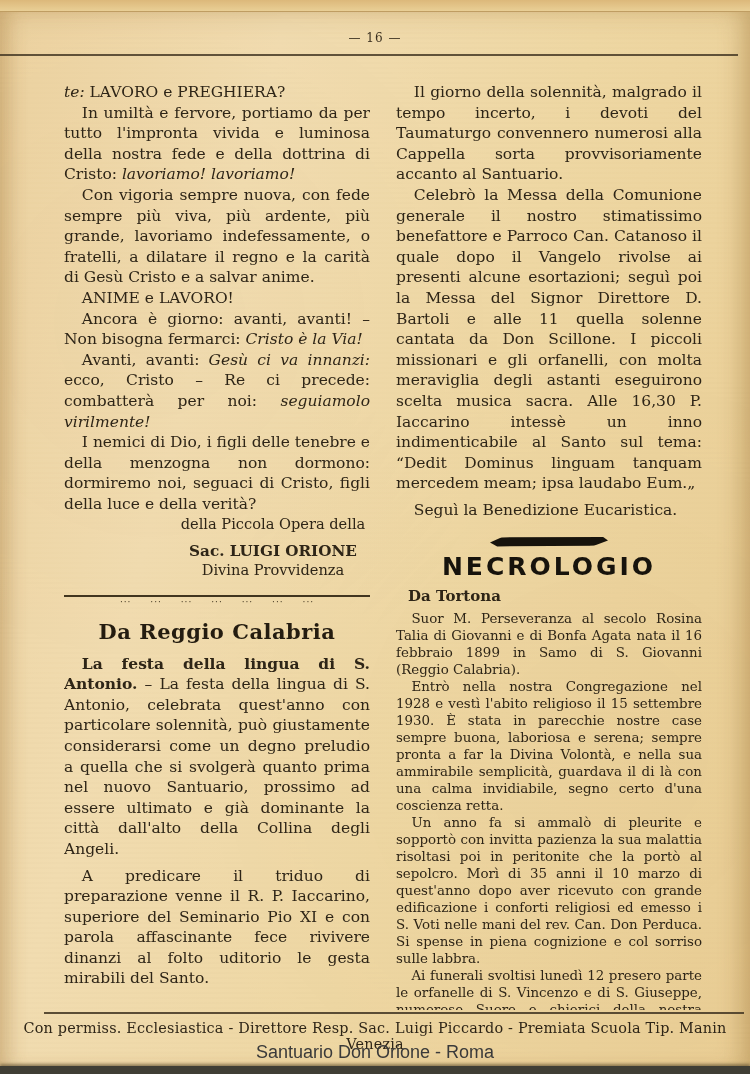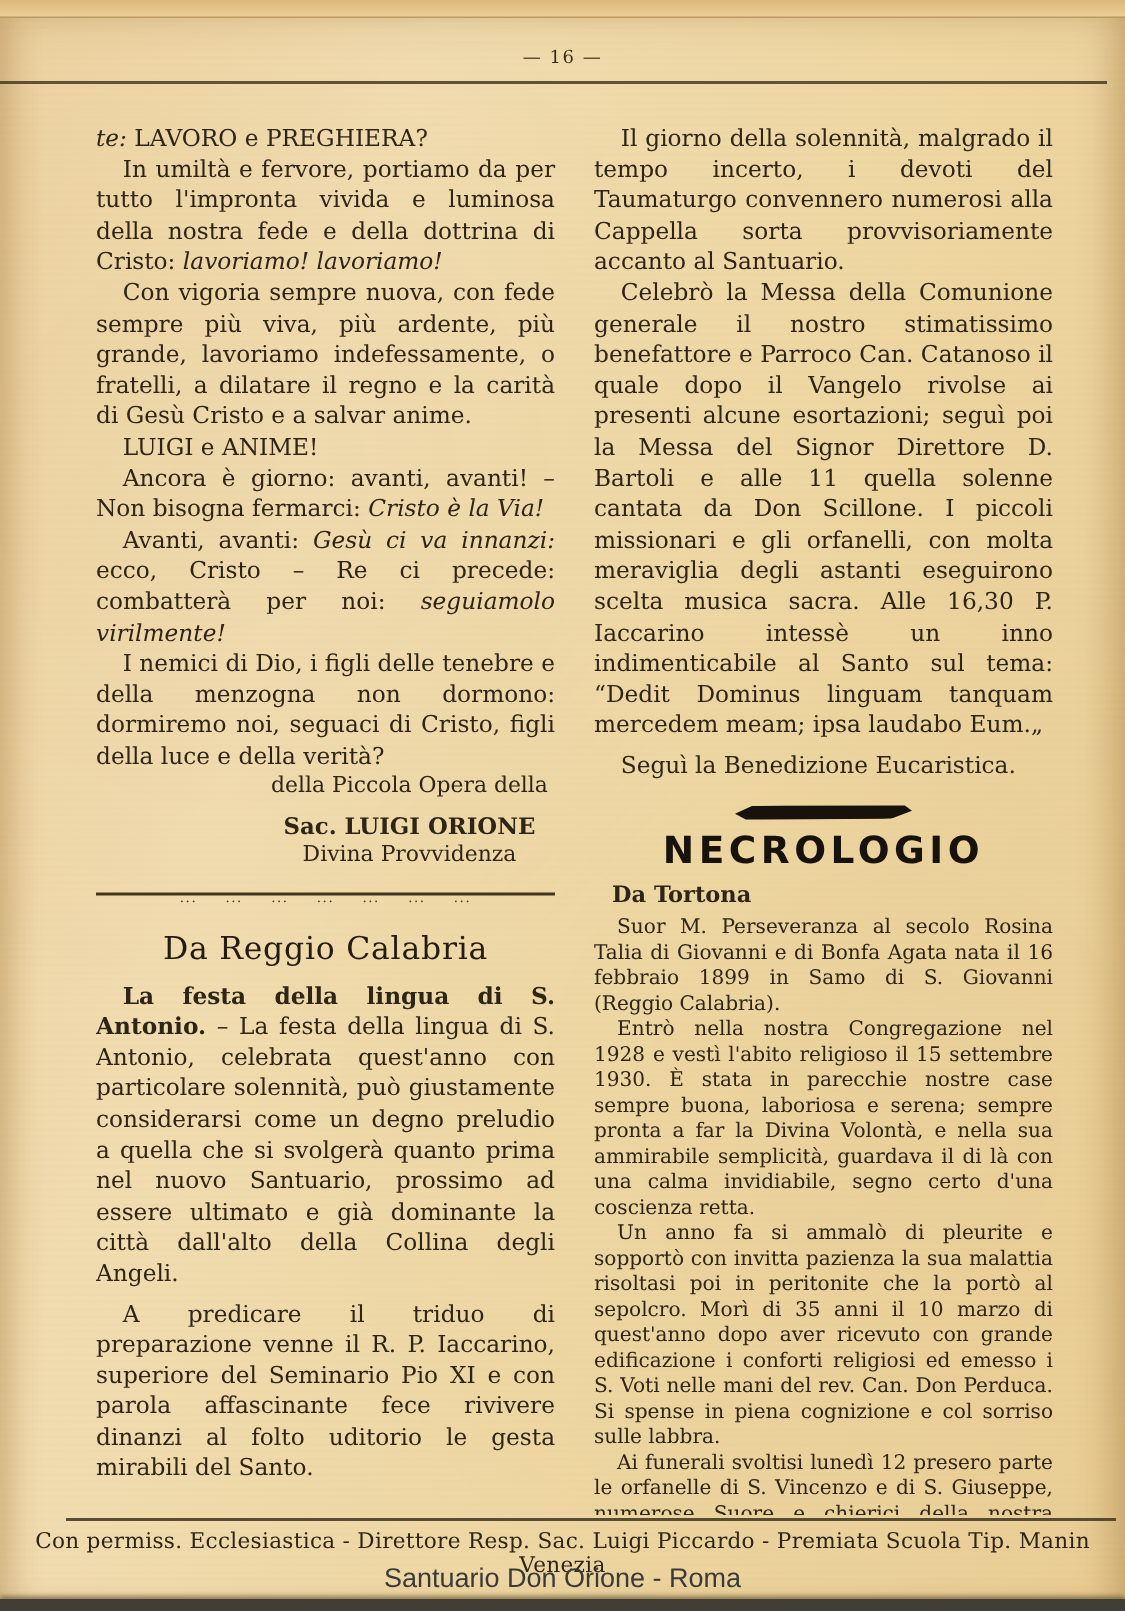--- a/index.html
+++ b/index.html
@@ -29,21 +29,21 @@
   .p{text-indent:1.15em;}
   .ni{text-indent:0;}
   .sp{margin-top:6px !important;}
   .i{font-style:italic;}
   .b{font-weight:bold;}
   .sig{ text-align:center;margin:1px 0 0 112px !important;font-size:14.6px;line-height:18.5px;text-indent:0;}
   .sig-name{font-size:15.2px;margin-top:8px !important;}
   .orn-divider{border-top:2px solid #41351f;margin:15px 0 5px;height:13px;}
   .orn-dots{font-size:9px;line-height:9px;letter-spacing:1px;word-spacing:15px;
     text-align:center;color:#41351f;margin-top:1px;}
-  .h-reggio{font-size:21px;font-weight:normal;text-align:center;text-indent:0;
+  .h-reggio{font-size:21px;font-weight:bold;text-align:center;text-indent:0;
     margin:12px 0 11px !important;letter-spacing:.5px;color:#241c10;}
   .h-necro{font-family:"DejaVu Sans","Liberation Sans",sans-serif;font-size:25px;font-weight:800;
     text-align:center;text-indent:0;letter-spacing:3px;margin:10px 0 8px !important;color:#17130c;}
   .ink-bar{width:118px;height:11px;background:#17130c;margin:16px auto 8px;
     clip-path:polygon(0 45%,10% 0,96% 22%,100% 55%,88% 100%,6% 82%);transform:rotate(-1.5deg);}
   .sub{font-weight:bold;font-size:15px;margin:2px 0 3px 12px !important;text-indent:0;text-align:left;}
   .sm{font-size:13.4px;line-height:17px;}
   .footer-rule{position:absolute;top:1012px;left:44px;right:6px;border-top:2px solid #4a3d28;opacity:.9;}
   .imprint{position:absolute;top:1020px;left:0;right:0;text-align:center;
     font-size:14.4px;color:#2e2517;letter-spacing:.2px;}
@@ -57,21 +57,21 @@
   <div class="texture"></div>
   <div class="top-edge"></div>
   <div class="page-number">— 16 —</div>
   <div class="header-rule"></div>
 
   <div class="content">
     <div class="col">
         <p class="p ni"><span class="i">te: </span><span>LAVORO e PREGHIERA?</span></p>
         <p class="p"><span>In umiltà e fervore, portiamo da per tutto l'impronta vivida e luminosa della nostra fede e della dottrina di Cristo: </span><span class="i">lavoriamo! lavoriamo!</span></p>
         <p class="p"><span>Con vigoria sempre nuova, con fede sempre più viva, più ardente, più grande, lavoriamo indefessamente, o fratelli, a dilatare il regno e la carità di Gesù Cristo e a salvar anime.</span></p>
-        <p class="p"><span>LUIGI e ANIME!</span></p>
+        <p class="p"><span>ANIME e LAVORO!</span></p>
         <p class="p"><span>Ancora è giorno: avanti, avanti! – Non bisogna fermarci: </span><span class="i">Cristo è la Via!</span></p>
         <p class="p"><span>Avanti, avanti: </span><span class="i">Gesù ci va innanzi:</span><span> ecco, Cristo – Re ci precede: combatterà per noi: </span><span class="i">seguiamolo virilmente!</span></p>
         <p class="p"><span>I nemici di Dio, i figli delle tenebre e della menzogna non dormono: dormiremo noi, seguaci di Cristo, figli della luce e della verità?</span></p>
         <p class="sig"><span>della Piccola Opera della</span></p>
         <p class="sig sig-name"><span class="b">Sac. LUIGI ORIONE</span></p>
         <p class="sig"><span>Divina Provvidenza</span></p>
         <div class="orn-divider">
           <div class="orn-dots">··· ··· ··· ··· ··· ··· ···</div>
         </div>
         <p class="h-reggio"><span>Da Reggio Calabria</span></p>

